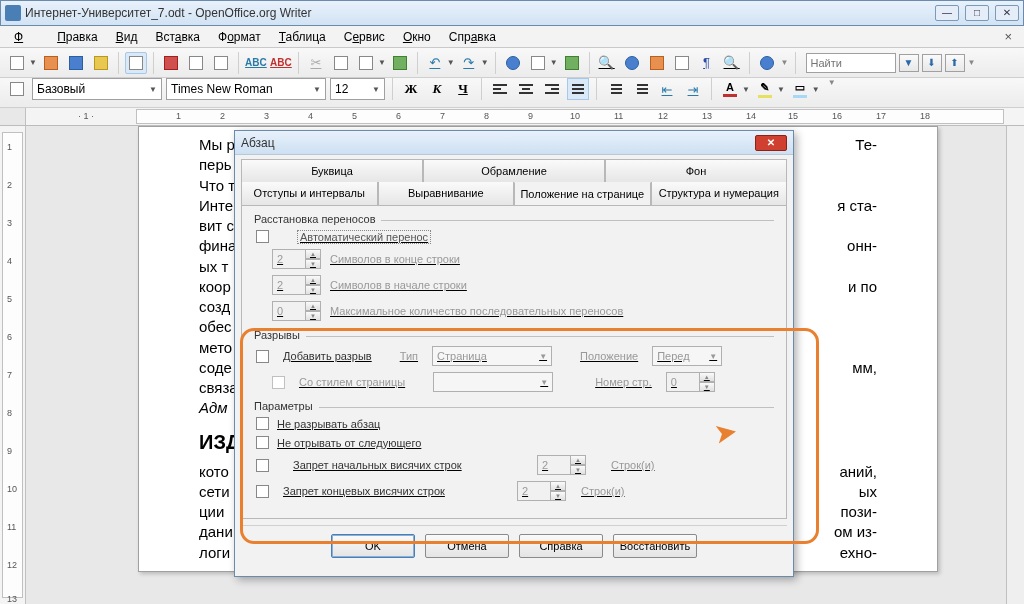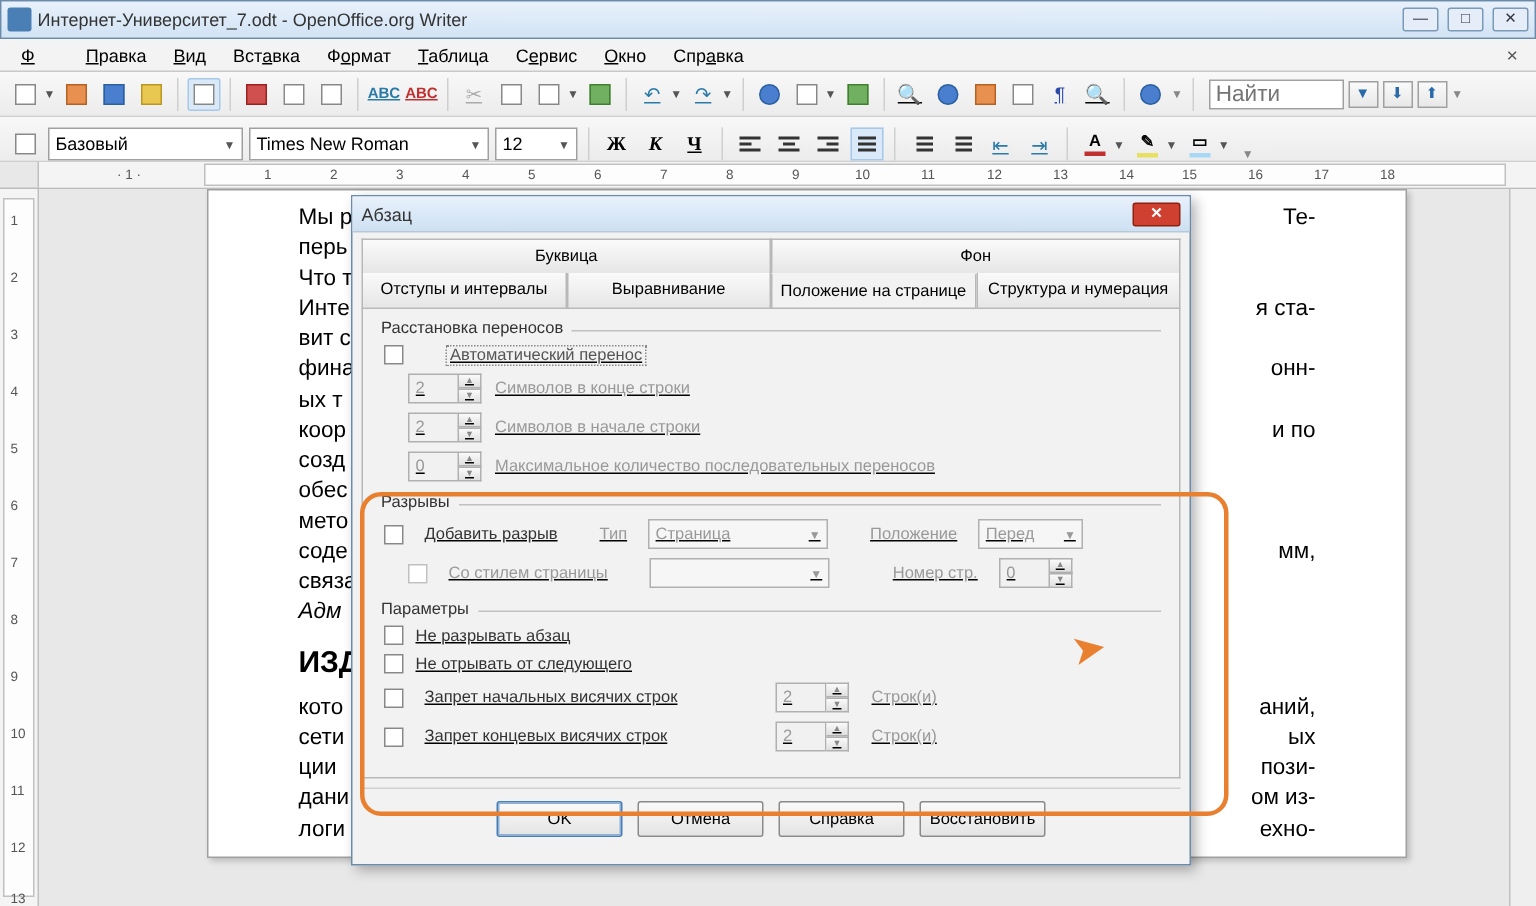--- a/index.html
+++ b/index.html
@@ -25,32 +25,32 @@
 .tb-icon { width:14px; height:14px; border:1px solid #888; background:#fff; }
 .tb-icon.blue { background:#4a7fd0; border-color:#2a5fa0; }
 .tb-icon.orange { background:#e89050; border-color:#b86020; }
 .tb-icon.green { background:#70b060; border-color:#408030; }
 .tb-icon.red { background:#d05050; border-color:#a02020; }
 .tb-icon.yellow { background:#e8c850; border-color:#b89820; }
 .tb-icon.round { border-radius:50%; }
 .tb-split { display:flex; align-items:center; }
 .tb-split .arrow { font-size:8px; color:#555; padding-left:1px; }
 
-.toolbar2 { height:30px; background:linear-gradient(#f8f8f8,#ececec); border-bottom:1px solid #cfcfcf; display:flex; align-items:flex-end; padding:0 6px; gap:4px; }
+.toolbar2 { height:30px; background:linear-gradient(#f8f8f8,#ececec); border-bottom:1px solid #cfcfcf; display:flex; align-items:flex-start; padding:0 6px; gap:4px; }
 .combo { height:22px; border:1px solid #a0a0a0; background:#fff; font-size:12px; padding:0 4px; display:flex; align-items:center; }
 .combo .arrow { margin-left:auto; font-size:8px; color:#555; }
 .fmt-btn { width:22px; height:22px; display:flex; align-items:center; justify-content:center; font-size:13px; font-weight:bold; cursor:pointer; font-family:"Times New Roman",serif; }
 .fmt-btn.italic { font-style:italic; }
 .fmt-btn.under { text-decoration:underline; }
 .align-btn { width:22px; height:22px; display:flex; flex-direction:column; justify-content:center; gap:2px; cursor:pointer; padding:4px; }
 .align-btn .ln { height:2px; background:#333; }
 .color-btn { width:22px; height:22px; display:flex; flex-direction:column; align-items:center; justify-content:center; cursor:pointer; font-size:11px; font-weight:bold; }
 .color-btn .bar { width:14px; height:3px; margin-top:1px; }
 .search-box { display:flex; align-items:center; gap:3px; margin-left:4px; }
-.search-input { width:90px; height:20px; border:1px solid #a0a0a0; font-size:15px; color:#888; padding:0 4px; }
+.search-input { width:90px; height:20px; border:1px solid #a0a0a0; font-size:11px; color:#888; padding:0 4px; }
 .nav-btn { width:20px; height:18px; border:1px solid #a0a0a0; background:linear-gradient(#fafafa,#e8e8e8); font-size:10px; text-align:center; line-height:16px; color:#2a6aa8; cursor:pointer; }
 
 
 .ruler-wrap { height:18px; background:#e8e8e8; border-bottom:1px solid #bcbcbc; display:flex; }
 .ruler-corner { width:26px; border-right:1px solid #c0c0c0; }
 .ruler { flex:1; position:relative; font-size:9px; color:#555; background:#f4f4f4; }
 .ruler-track { position:absolute; left:110px; right:20px; top:1px; bottom:1px; background:#fdfdfd; border:1px solid #c0c0c0; }
 .ruler-num { position:absolute; top:3px; }
 
 
@@ -400,20 +400,21 @@
 </div>
 
 <div class="dialog">
   <div class="dlg-title">
     <span class="txt">Абзац</span>
     <div class="dlg-close">✕</div>
   </div>
   <div class="dlg-body">
     <div class="tabs-row top">
       <div class="tab">Буквица</div>
+      <div class="tab">Обрамление</div>
       <div class="tab">Фон</div>
     </div>
     <div class="tabs-row bottom">
       <div class="tab">Отступы и интервалы</div>
       <div class="tab">Выравнивание</div>
       <div class="tab active">Положение на странице</div>
       <div class="tab">Структура и нумерация</div>
     </div>
 
     <div class="tab-panel">
@@ -493,21 +494,21 @@
       <div class="fieldset">
         <div class="legend">Параметры</div>
         <div class="panel-row indent0">
           <div class="chk"></div>
           <label style="color:#333;">Не разрывать абзац</label>
         </div>
         <div class="panel-row indent0">
           <div class="chk"></div>
           <label style="color:#333;">Не отрывать от следующего</label>
         </div>
-        <div class="panel-row indent0" style="gap:14px;">
+        <div class="panel-row indent0" style="gap:24px;">
           <div class="chk"></div>
           <label style="color:#333;width:220px;">Запрет начальных висячих строк</label>
           <div class="spin">
               <input disabled="" value="2" style="">
               <div class="btns">
                 <div class="sb">▲</div>
                 <div class="sb">▼</div>
               </div>
             </div>
           <span class="disabled-label">Строк(и)</span>

